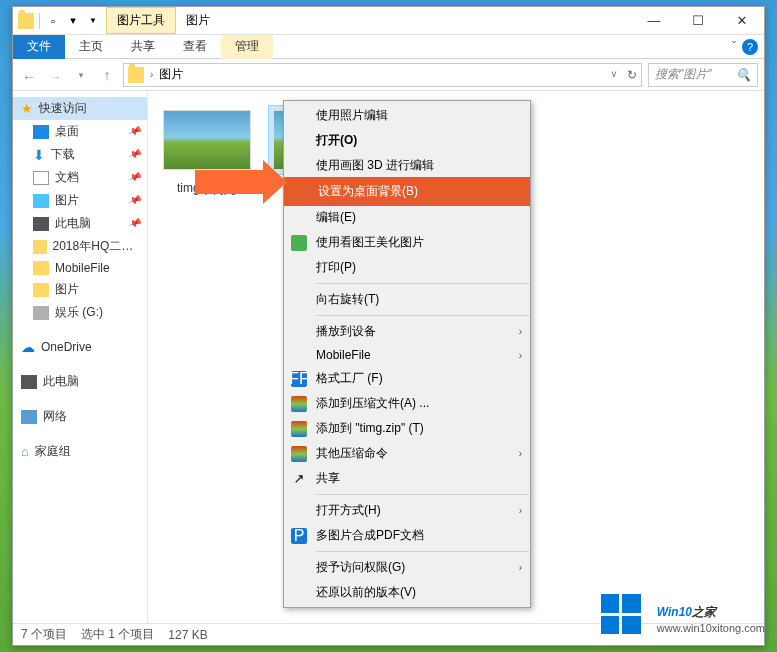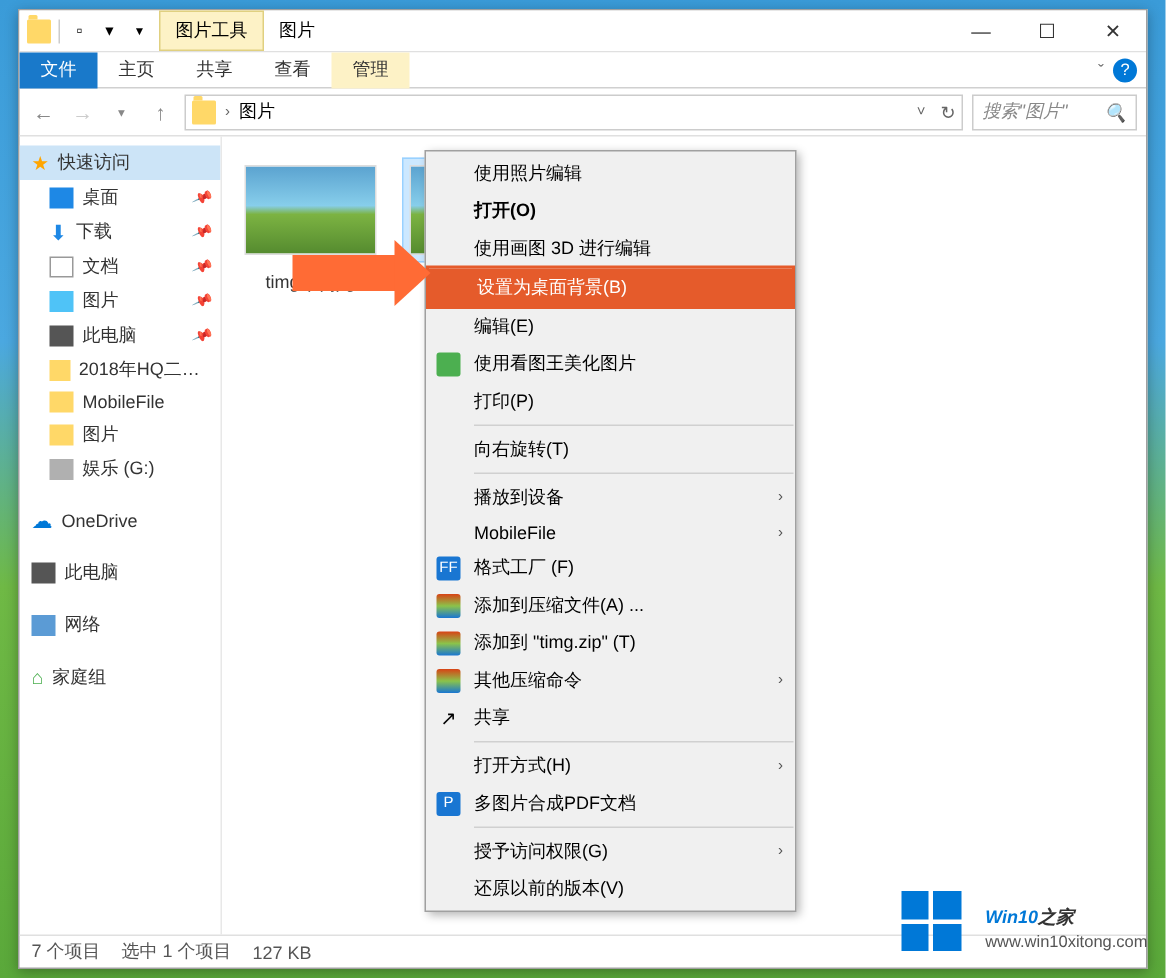--- a/index.html
+++ b/index.html
@@ -54,21 +54,21 @@
 .thumb-label{font-size:12px;color:#333;text-align:center}
 .status{height:22px;border-top:1px solid #e0e0e0;display:flex;align-items:center;padding:0 8px;gap:14px;font-size:11px;color:#555}
 .ctx-menu{position:absolute;left:283px;top:100px;width:248px;background:#f0f0f0;border:1px solid #a0a0a0;box-shadow:2px 2px 6px rgba(0,0,0,0.3);padding:2px 0;z-index:100}
 .ctx-item{display:flex;align-items:center;padding:4px 8px 4px 32px;font-size:12px;color:#000;position:relative;min-height:22px}
 .ctx-item.bold{font-weight:bold}
 .ctx-item.hl{background:#e55b2b;color:#fff;outline:2px solid #e55b2b;margin:1px 2px}
 .ctx-sep{height:1px;background:#d0d0d0;margin:3px 1px 3px 32px}
 .ctx-ico{position:absolute;left:6px;width:18px;height:18px;display:flex;align-items:center;justify-content:center;font-size:13px}
 .ctx-arrow{margin-left:auto;color:#555;font-size:10px}
 .ico-zip{background:linear-gradient(to bottom,#d84315 0%,#8bc34a 50%,#1976d2 100%);width:16px;height:16px;border-radius:2px}
-.ico-blue{background:#1976d2;width:16px;height:16px;color:#fff;font-size:10px;display:flex;align-items:center;justify-content:center;border-radius:2px}
+.ico-blue{background:#1976d2;width:16px;height:16px;color:#fff;font-size:16px;display:flex;align-items:center;justify-content:center;border-radius:2px}
 .ico-green{background:#4caf50;width:16px;height:16px;border-radius:2px}
 .arrow-annotation{position:absolute;left:195px;top:170px;z-index:200}
 .arrow-body{width:70px;height:24px;background:#ff6b35;position:relative}
 .arrow-head{position:absolute;right:-22px;top:-10px;width:0;height:0;border-left:24px solid #ff6b35;border-top:22px solid transparent;border-bottom:22px solid transparent}
 .watermark{position:absolute;right:12px;bottom:18px;display:flex;align-items:center;gap:16px;z-index:50}
 .wm-logo{width:40px;height:40px;display:grid;grid-template-columns:1fr 1fr;grid-template-rows:1fr 1fr;gap:3px}
 .wm-sq{background:#0078d7}
 .wm-text{display:flex;flex-direction:column}
 .wm-main{font-size:24px;color:#0078d7;font-weight:bold;font-style:italic}
 .wm-zj{color:#333}

